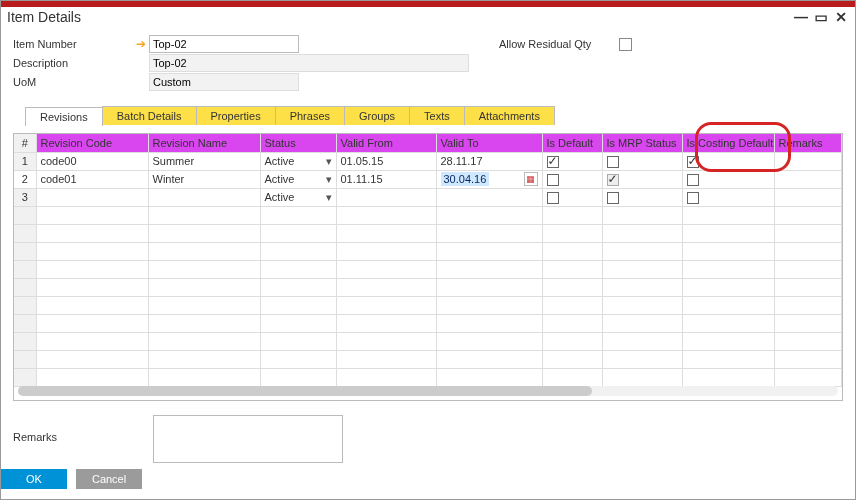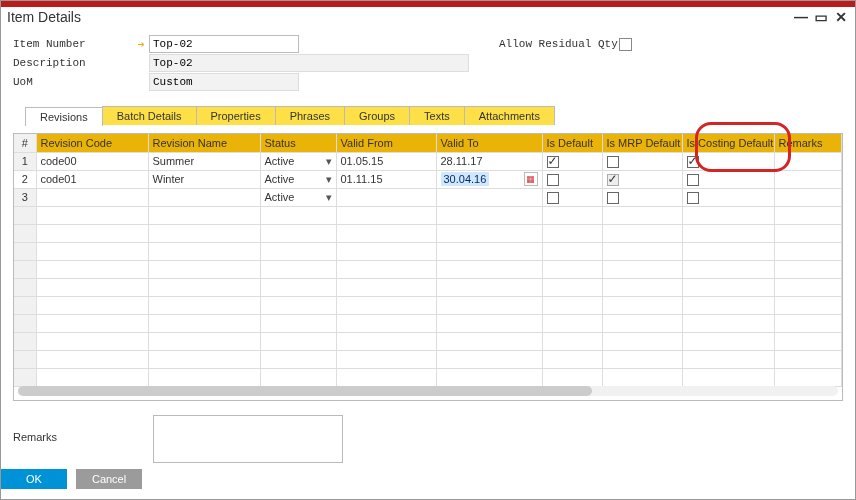--- a/index.html
+++ b/index.html
@@ -21,21 +21,21 @@
     border-top: 6px solid #b91c1c;
     padding: 0 6px;
     font-size: 14px;
   }
   .titlebar .title { flex: 1; }
   .titlebar .winbtn {
     width: 16px; height: 16px; margin-left: 4px;
     display: inline-flex; align-items: center; justify-content: center;
     font-size: 14px; font-weight: bold; cursor: default;
   }
-  .form-area { padding: 8px 12px 4px 12px; font-family: Liberation Mono, monospace; }
+  .form-area { padding: 8px 12px 4px 12px; }
   .form-row { display: flex; align-items: center; height: 18px; margin-bottom: 1px; }
   .form-label { width: 120px; }
   .arrow-ic { width: 16px; text-align: center; color: #f5a623; font-size: 12px; }
   .txt {
     border: 1px solid #bbb; height: 17px; padding: 8px 3px; font: inherit; background: #fff;
   }
   .ro { background: #f2f2f2; border: 1px solid #ddd; }
   .residual-lbl { margin-left: 200px; width: 120px; }
   .chk { width: 13px; height: 13px; border: 1px solid #888; display: inline-block; background: #fff; }
 
@@ -50,21 +50,21 @@
   .grid-wrap {
     margin: 0 12px; border: 1px solid #bbb; background: #fff;
     height: 268px; overflow: hidden; position: relative;
   }
   table.grid { border-collapse: collapse; width: 100%; table-layout: fixed; }
   .grid th, .grid td {
     border-right: 1px solid #ddd; border-bottom: 1px solid #ddd;
     height: 18px; padding: 0 4px; font-size: 11px; text-align: left;
     overflow: hidden; white-space: nowrap;
   }
-  .grid th { background: #eab308; font-weight: normal; }
+  .grid th { background: #d946ef; font-weight: normal; }
   .grid .rownum { background: #f1f1f1; text-align: center; width: 20px; }
   .grid tr.sel td { background: #fff; }
   .cell-sel { background: #cfe8ff !important; }
   .cell-date { color: #0a2a66; display:inline-block; padding:1px 3px; }
   .date-ic { float:right; width:14px;height:14px; border:1px solid #bbb; font-size:9px; text-align:center; line-height:12px; color:#c33; background:#fff; }
   .dd { float:right; color:#555; }
   .center { text-align: right; }
   .chkcell { display:inline-block; width:12px;height:12px; border:1px solid #666; vertical-align:middle; background:#fff; position:relative; }
   .chkcell.on::after { content:"✓"; position:absolute; top:-3px; left:0; font-size:12px; }
   .chkcell.dis { background:#eee; border-color:#aaa; }
@@ -151,21 +151,21 @@
     </colgroup>
     <thead>
       <tr>
         <th class="rownum">#</th>
         <th>Revision Code</th>
         <th>Revision Name</th>
         <th>Status</th>
         <th>Valid From</th>
         <th>Valid To</th>
         <th class="center">Is Default</th>
-        <th class="center">Is MRP Default</th>
+        <th class="center">Is MRP Status</th>
         <th class="center">Is Costing Default</th>
         <th>Remarks</th>
       </tr>
     </thead>
     <tbody>
 
       <tr>
         <td class="rownum">1</td>
         <td>code00</td>
         <td>Summer</td>

